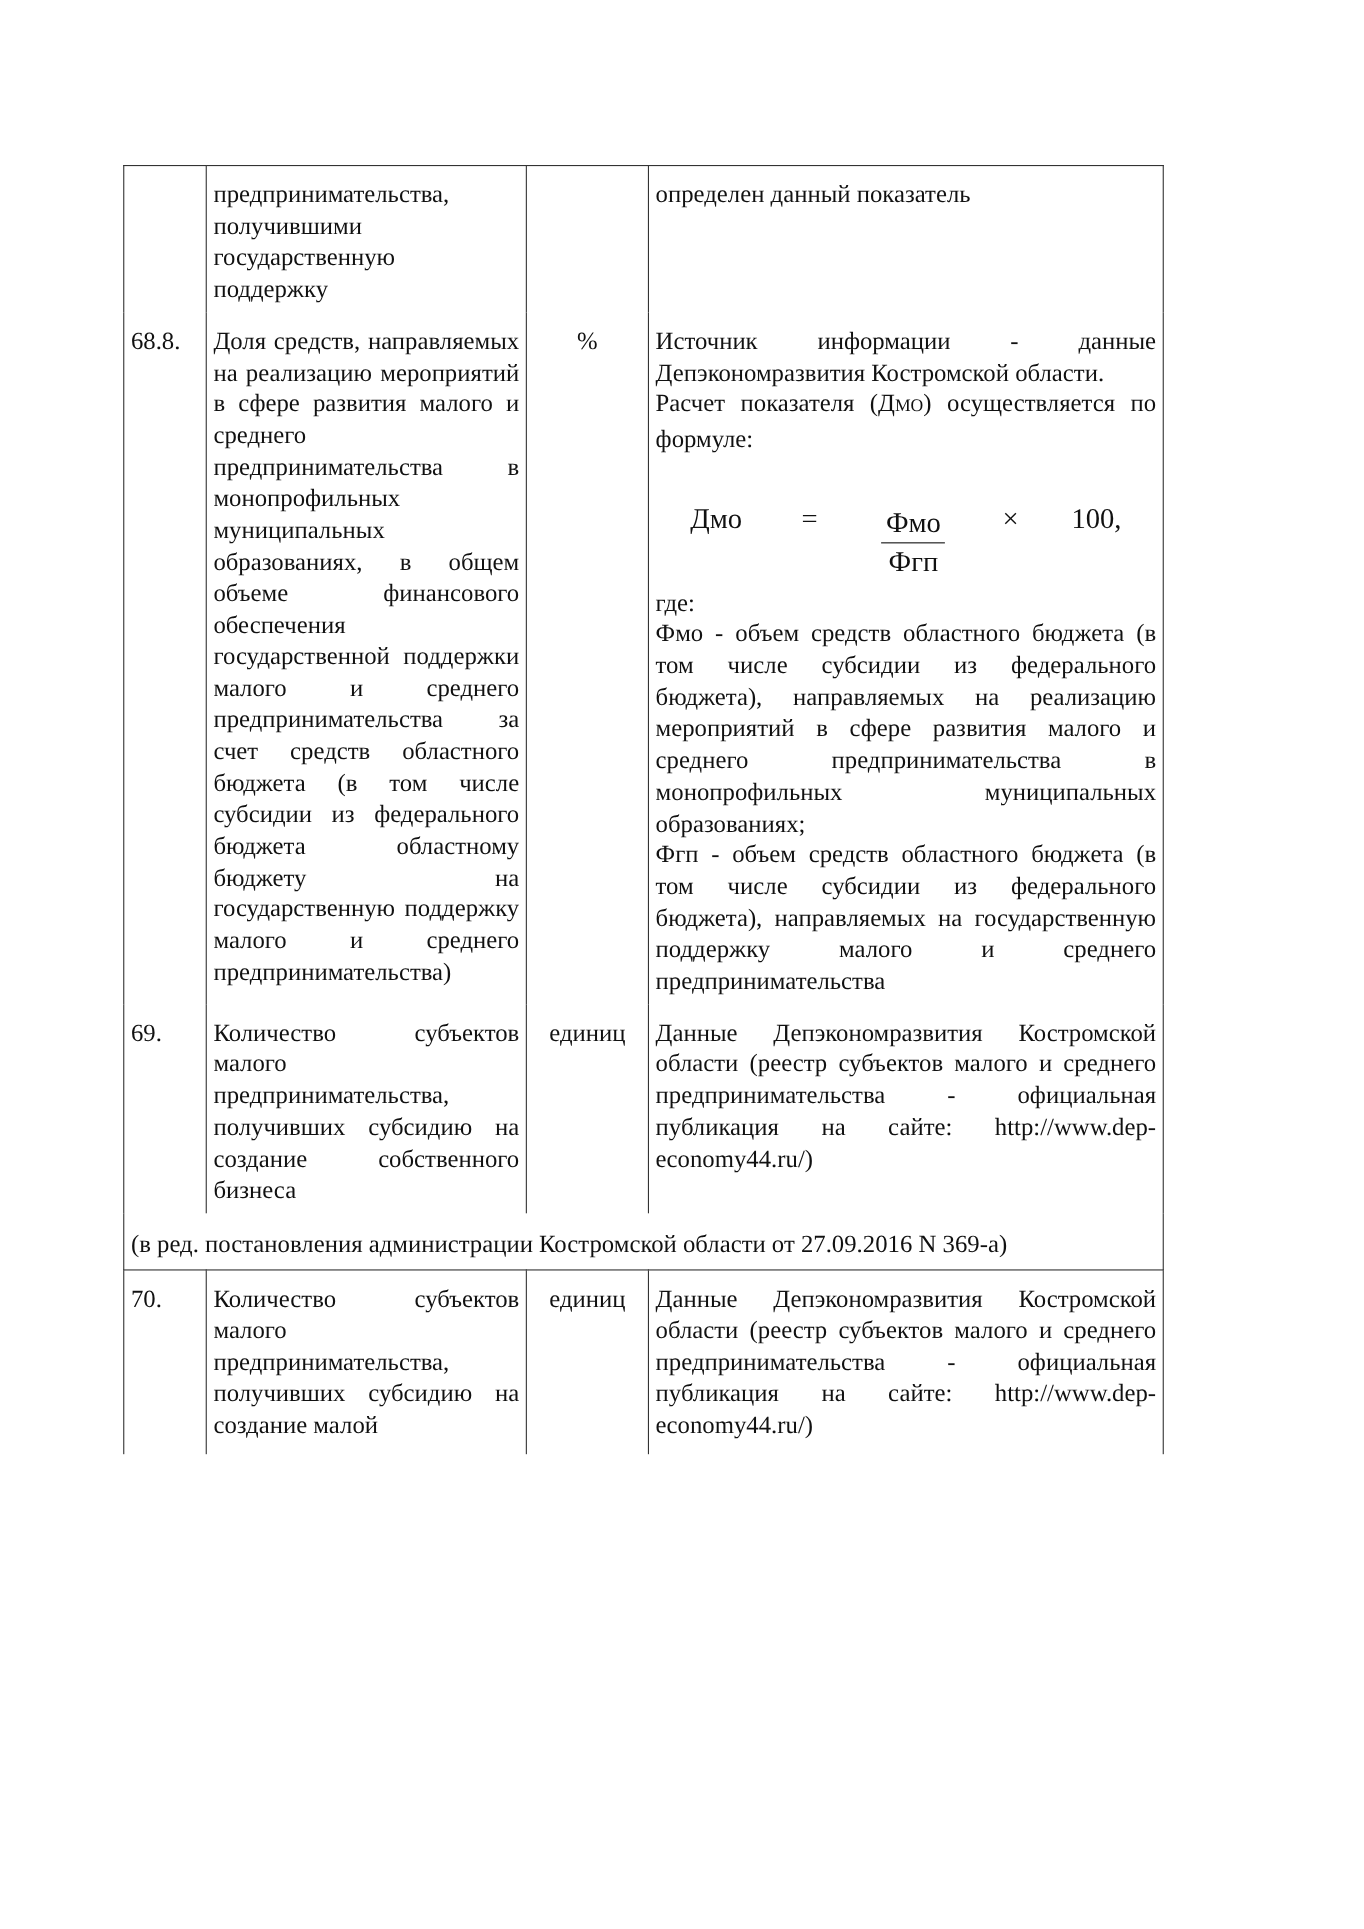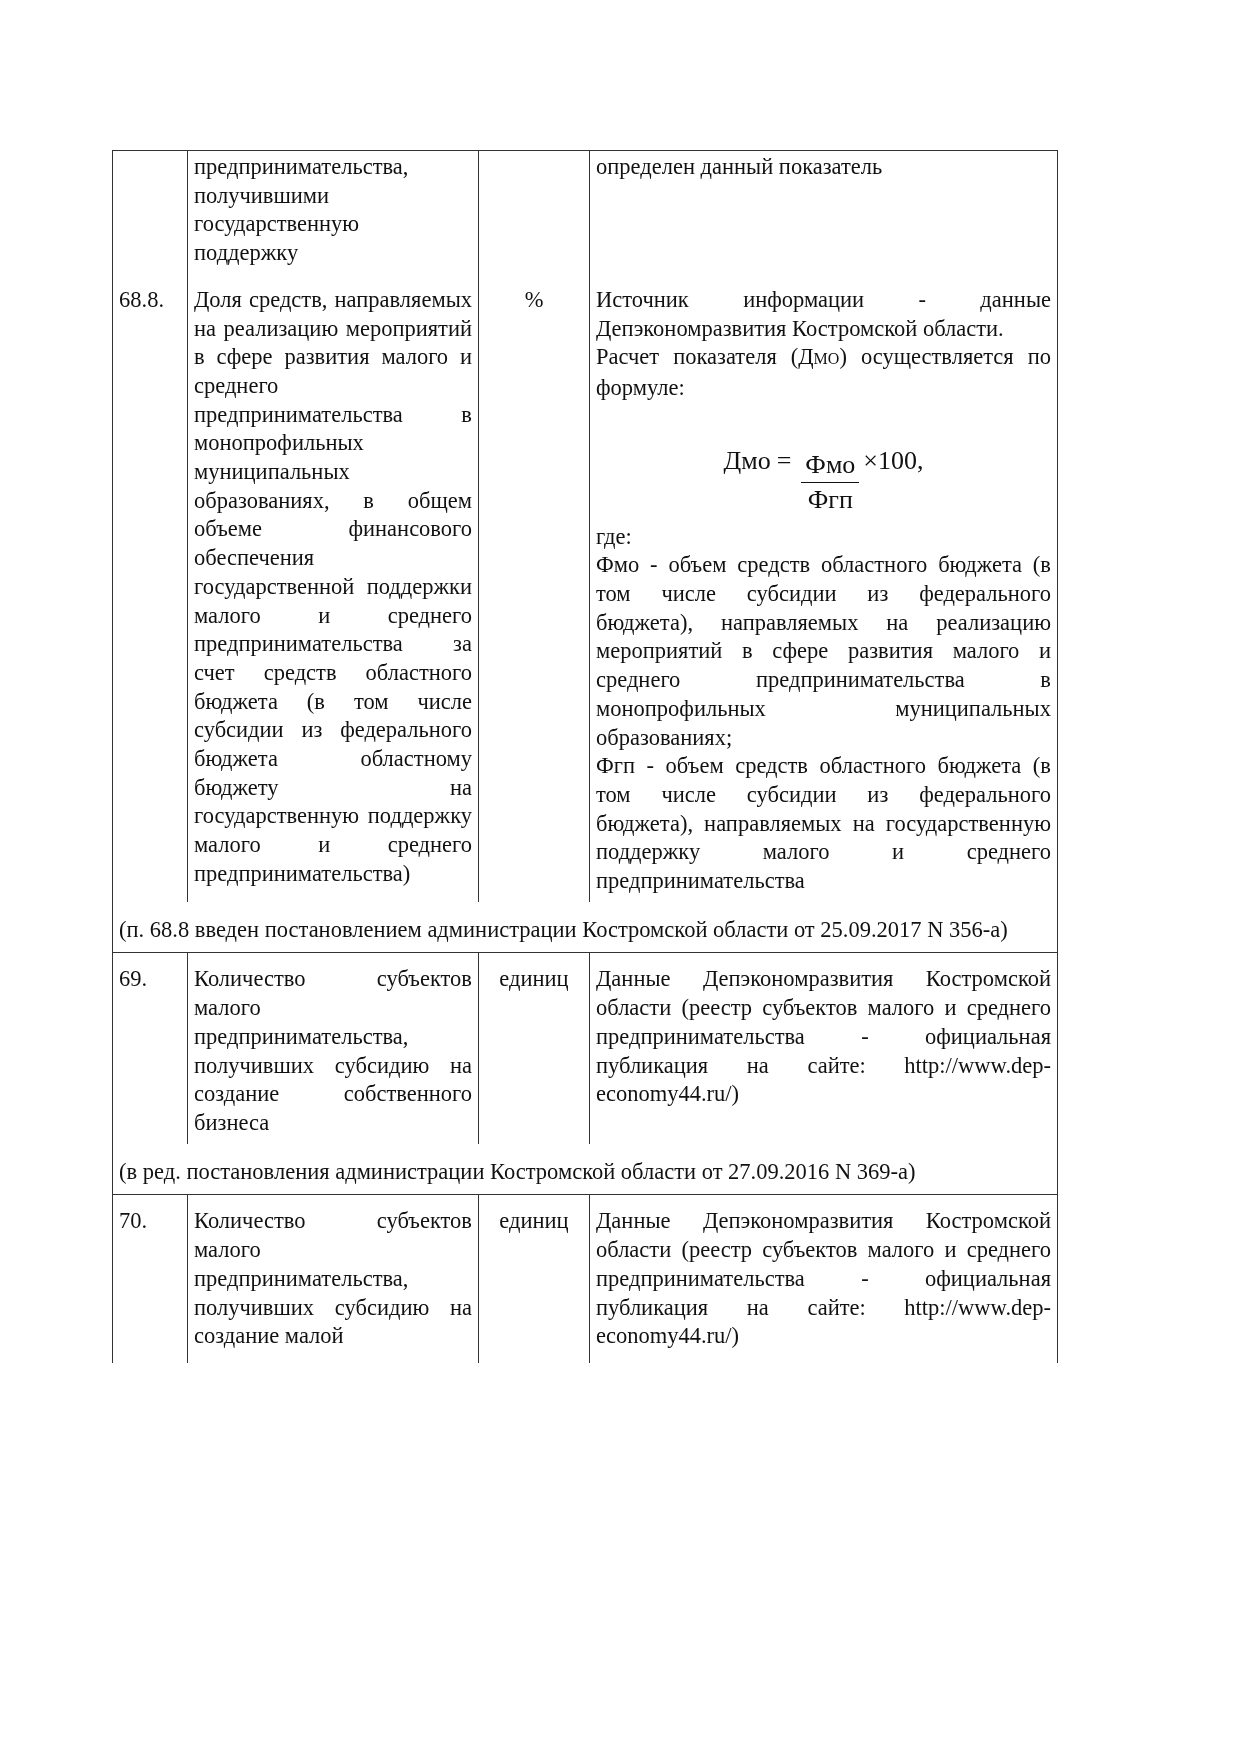--- a/index.html
+++ b/index.html
@@ -16,39 +16,40 @@
     font-size: 22.5px;
     line-height: 28.7px;
   }
   table.doc td {
     vertical-align: top;
     padding: 0 6px;
     border-left: 1.5px solid #333;
     border-right: 1.5px solid #333;
   }
   table.doc tr.row td { padding-top: 12px; padding-bottom: 6px; }
-  table.doc tr.first td { border-top: 1.5px solid #333; padding-top: 2px; }
+  table.doc tr.first td { border-top: 1.5px solid #333; padding-top: 12px; }
   table.doc tr.note td {
     border-top: none;
     border-bottom: 1.5px solid #333;
     padding: 14px 6px 8px 6px;
     text-align: justify;
     text-align-last: left;
   }
   table.doc tr.last td { padding-bottom: 12px; margin-left: 32px; }
   .c-num { width: 63px; }
   .c-name { width: 279px; text-align: justify; text-align-last: left; }
   .c-unit { width: 99px; text-align: center; }
   .c-desc { text-align: justify; text-align-last: left; }
   .line { display: block; }
   .sub-small { font-size: 16px; }
   .formula {
     display: flex; align-items: center; justify-content: center;
     height: 110px; margin: 4px 0 6px 0;
     font-size: 26px;
+    gap: 48px;
   }
   .frac { display: inline-flex; flex-direction: column; align-items: center; margin: 0 4px; }
   .frac .num { padding: 0 4px 2px 4px; border-bottom: 1.5px solid #111; line-height: 30px; margin-top: 41px; }
   .frac .den { padding: 2px 4px 0 4px; line-height: 30px; }
 </style>
 </head>
 <body>
 
 <div class="page">
   <table class="doc">
@@ -89,23 +90,20 @@
             <span class="den">Фгп</span>
           </span>
           <span>×</span>
           <span>100,</span>
         </div>
         <span class="line">где:</span>
         <span class="line">Фмо - объем средств областного бюджета (в том числе субсидии из федерального бюджета), направляемых на реализацию мероприятий в сфере развития малого и среднего предпринимательства в монопрофильных муниципальных образованиях;</span>
         <span class="line">Фгп - объем средств областного бюджета (в том числе субсидии из федерального бюджета), направляемых на государственную поддержку малого и среднего предпринимательства</span>
       </td>
     </tr>
-    <tr class="note">
-      <td colspan="4">(п. 68.8 введен постановлением администрации Костромской области от 25.09.2017 N 356-а)</td>
-    </tr>
 
     <tr class="row">
       <td class="c-num">69.</td>
       <td class="c-name">Количество субъектов малого предпринимательства, получивших субсидию на создание собственного бизнеса</td>
       <td class="c-unit">единиц</td>
       <td class="c-desc">Данные Депэкономразвития Костромской области (реестр субъектов малого и среднего предпринимательства - официальная публикация на сайте: http://www.dep-economy44.ru/)</td>
     </tr>
     <tr class="note">
       <td colspan="4">(в ред. постановления администрации Костромской области от 27.09.2016 N 369-а)</td>
     </tr>

